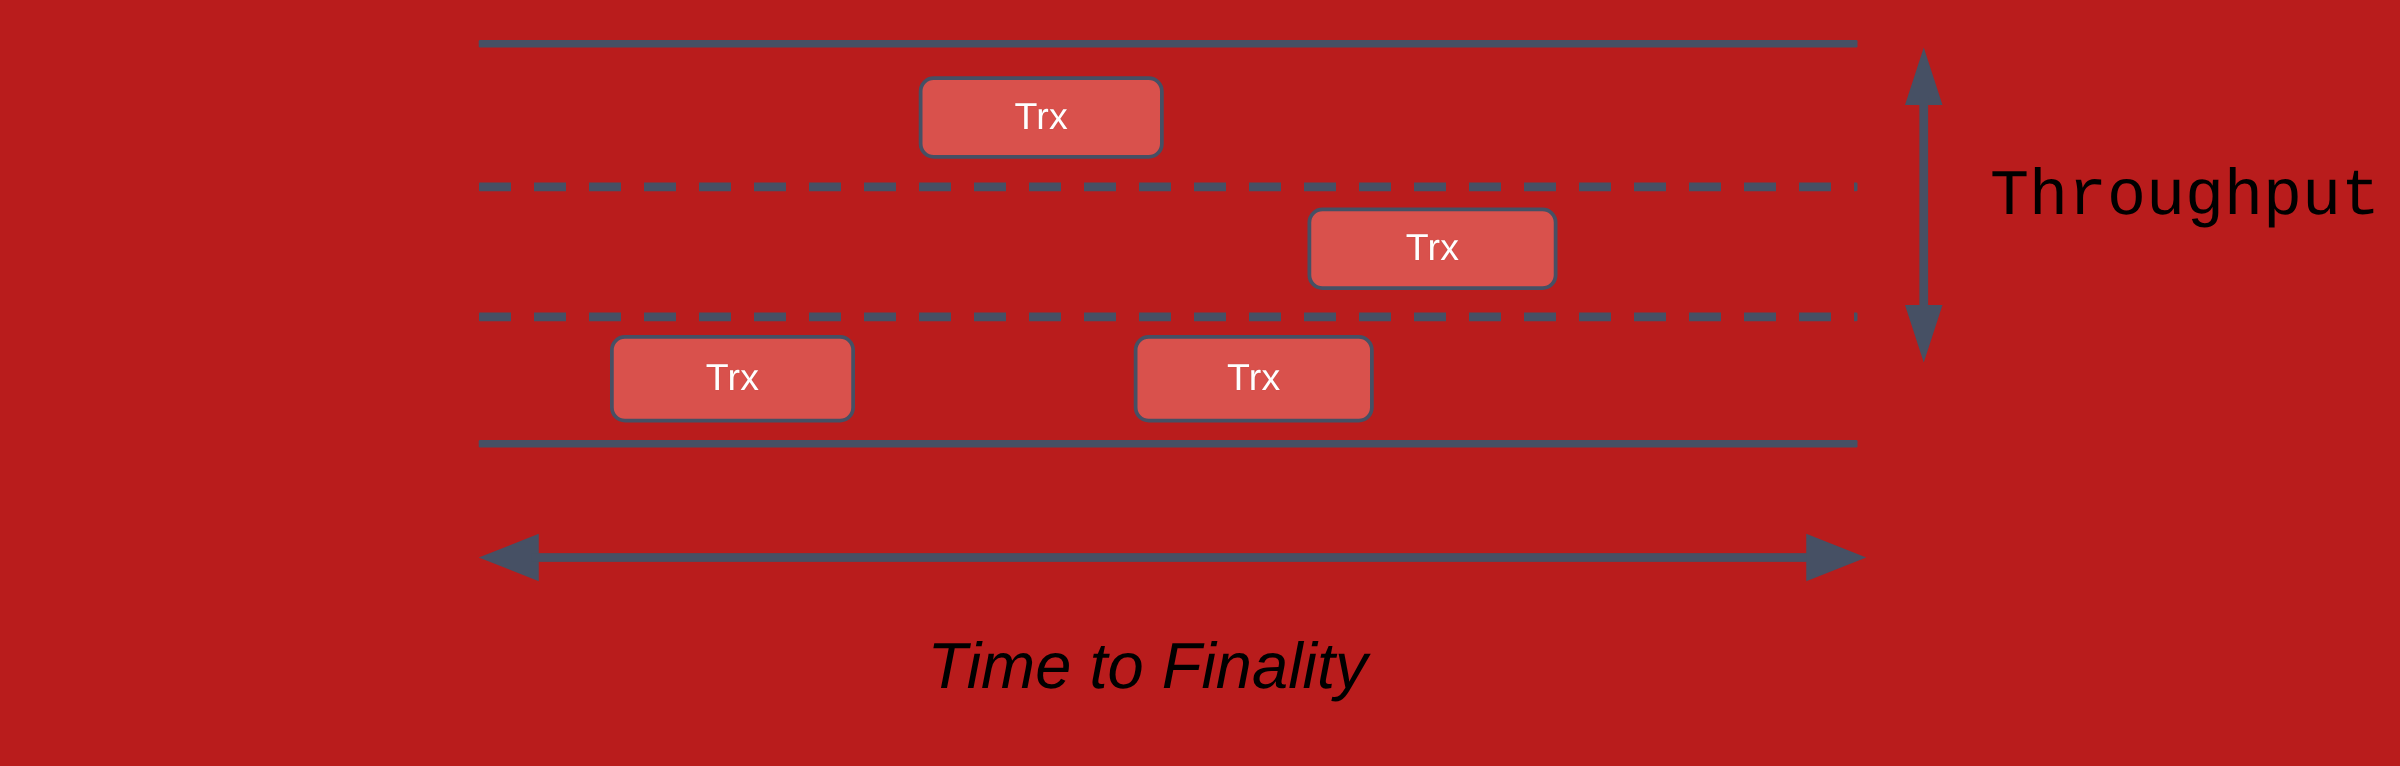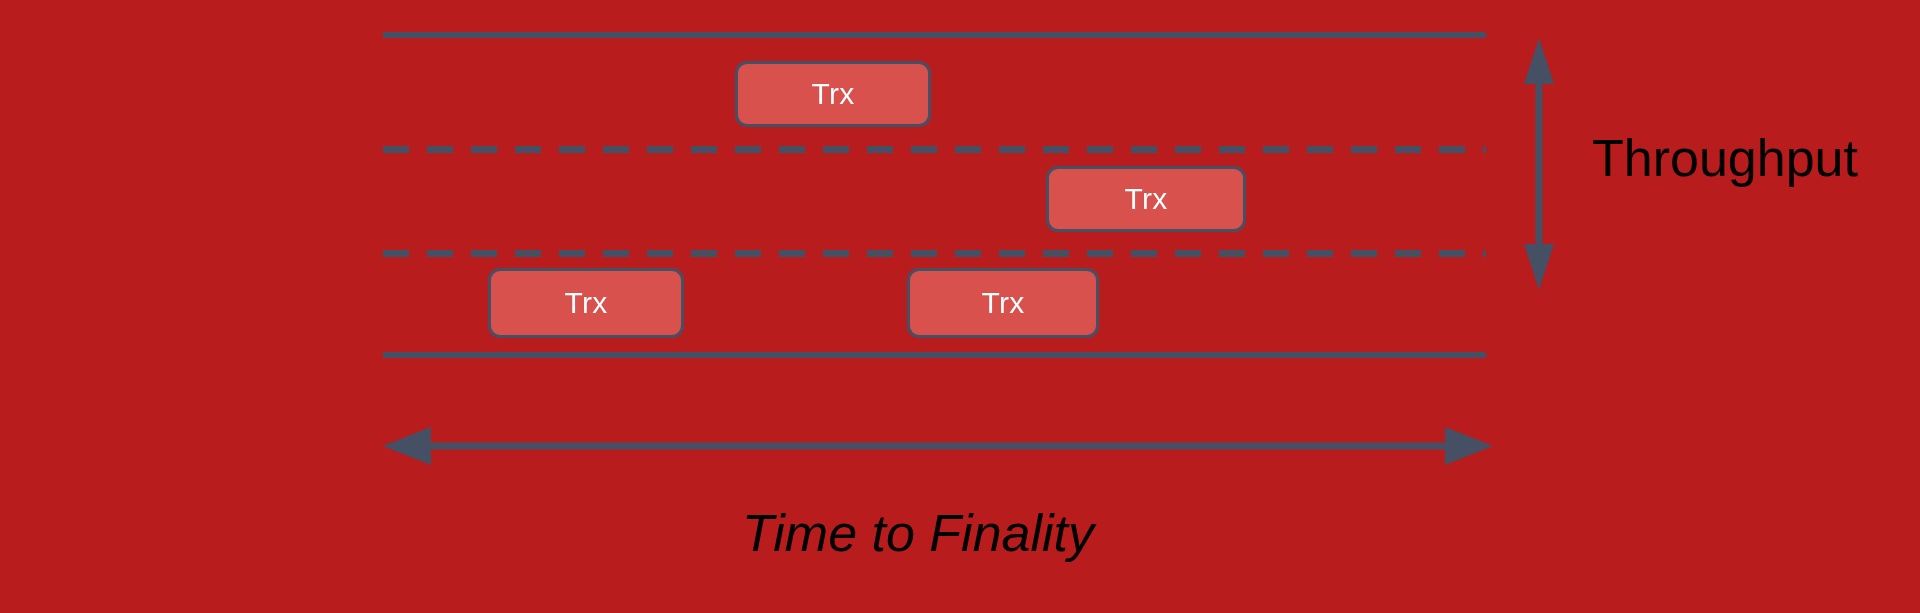--- a/index.html
+++ b/index.html
@@ -84,20 +84,21 @@
   .caption {
     position: absolute;
     color: #000000;
     font-size: 52px;
     line-height: 1;
     white-space: nowrap;
   }
   .caption.throughput {
     left: 1592px;
     top: 132px;
+    font-family: Liberation Mono, monospace;
   }
   .caption.time {
     left: 742px;
     top: 507px;
     font-style: italic;
   }
 </style>
 </head>
 <body>
 

